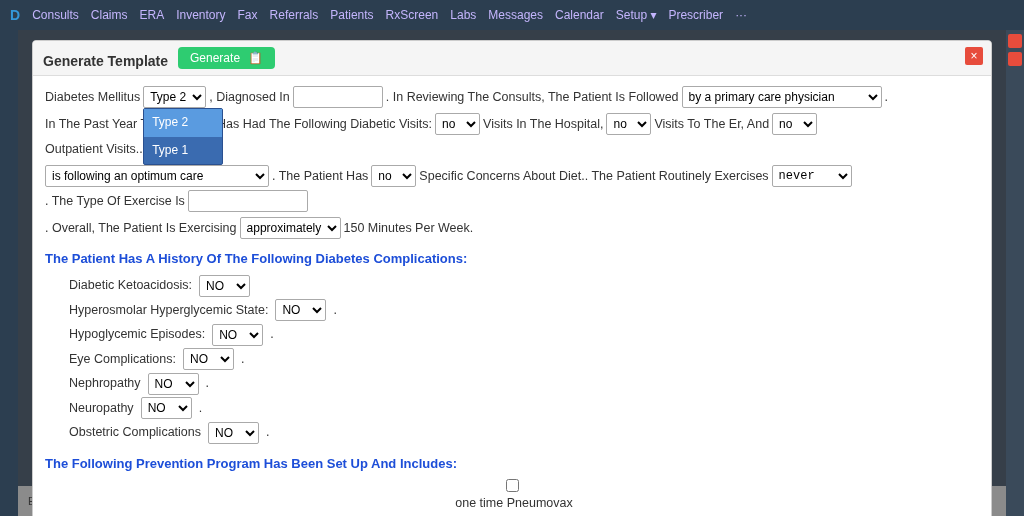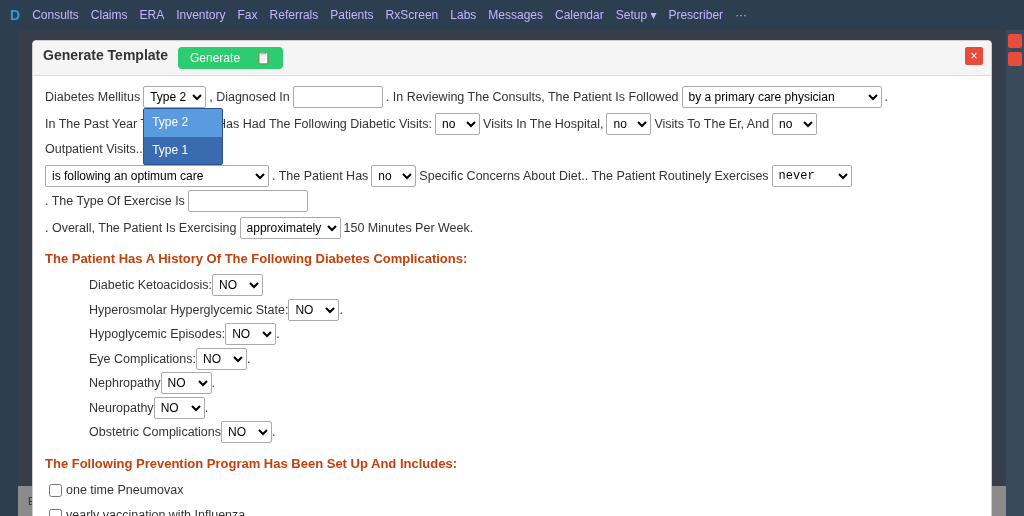--- a/index.html
+++ b/index.html
@@ -94,40 +94,40 @@
       display: flex;
       flex-direction: column;
     }
 
     
     .modal-header {
       background: #f5f5f5;
       border-bottom: 1px solid #ddd;
       padding: 6px 10px;
       display: flex;
-      align-items: flex-start;
+      align-items: flex-end;
       gap: 10px;
       flex-shrink: 0;
     }
     .modal-title {
       font-size: 14px;
       font-weight: bold;
       color: #333;
     }
     .generate-btn {
       background: #2ecc71;
       color: white;
       border: none;
       padding: 4px 12px;
       border-radius: 4px;
       font-size: 12px;
       cursor: pointer;
       display: flex;
       align-items: center;
-      gap: 16px;
+      gap: 8px;
     }
     .modal-close {
       position: absolute;
       right: 8px;
       top: 6px;
       background: #e74c3c;
       color: white;
       border: none;
       width: 18px;
       height: 18px;
@@ -192,50 +192,51 @@
       color: #fff;
       cursor: pointer;
     }
     .dropdown-popup-item:hover,
     .dropdown-popup-item.selected {
       background: #5a9be0;
     }
 
     
     .section-heading {
-      color: #c2410c;
+      color: #1d4ed8;
       font-weight: bold;
       font-size: 13px;
       margin: 8px 0 4px 0;
     }
 
     
     .bullet-list {
       list-style: disc;
       padding-left: 24px;
       margin-bottom: 6px;
     }
     .bullet-list li {
       margin-bottom: 2px;
       display: flex;
-      gap: 0;
+      align-items: center;
+      gap: 7px;
       flex-wrap: wrap;
-      margin-left: 20px;
     }
 
     
     .prevention-list {
       list-style: none;
       padding-left: 4px;
       margin-bottom: 6px;
     }
     .prevention-list li {
       margin-bottom: 2px;
       display: flex;
       align-items: center;
+      flex-direction: column;
     }
 
     
     .modal-body::-webkit-scrollbar { width: 8px; }
     .modal-body::-webkit-scrollbar-track { background: #f0f0f0; }
     .modal-body::-webkit-scrollbar-thumb { background: #bbb; border-radius: 4px; }
 
     
     .bg-content {
       position: absolute;

